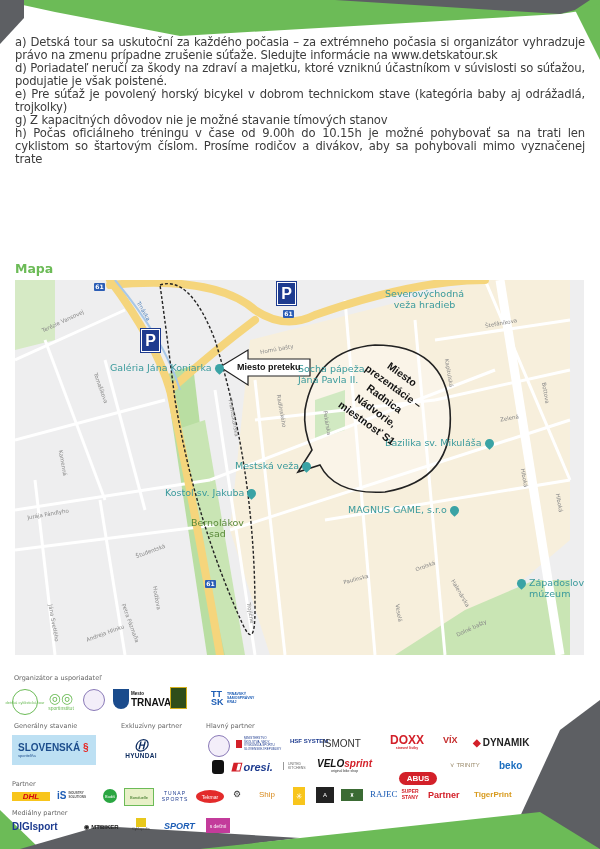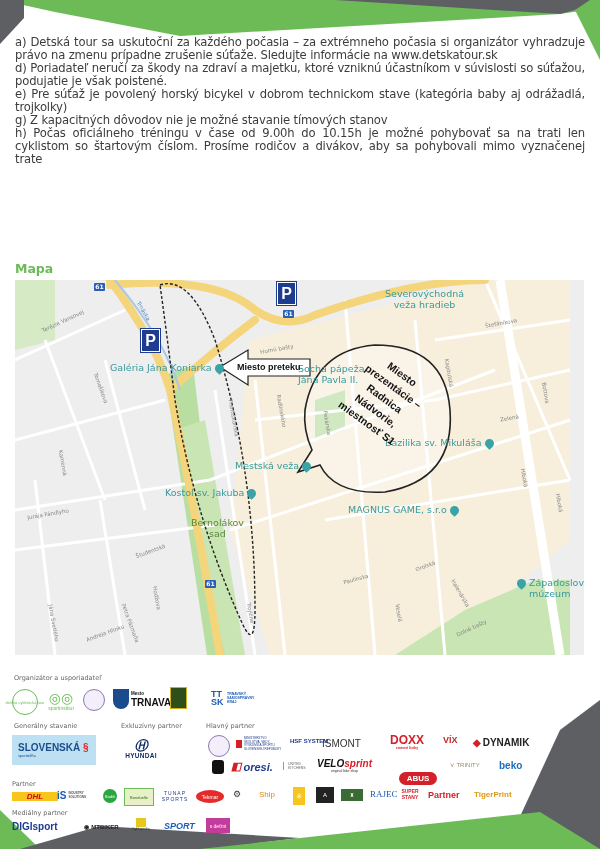--- a/index.html
+++ b/index.html
@@ -222,21 +222,21 @@
     <span style="font-size:3.5px;color:#333;">original bike shop</span>
   </div>
 <div class="logo" style="left:399px;top:760px;width:38px;height:13px;background:#d32029;border-radius:7px;color:#fff;font-size:8px;font-weight:bold;margin-top:12px;">ABUS</div>
 <div class="logo" style="left:450px;top:761px;font-size:6px;color:#9a8a6a;">
     <span style="margin-right:2px;">⋎</span>
     <span>TRINITY</span>
   </div>
 <div class="logo" style="left:499px;top:760px;font-size:10px;font-weight:bold;color:#1a6dbf;">beko</div>
 
 <div class="sec-label" style="left:12px;top:780px;">Partner</div>
-<div class="logo" style="left:12px;top:792px;width:46px;height:9px;background:#f8c51c;color:#d40511;font-size:8px;font-weight:bold;font-style:italic;">DHL</div>
+<div class="logo" style="left:12px;top:792px;width:38px;height:9px;background:#f8c51c;color:#d40511;font-size:8px;font-weight:bold;font-style:italic;">DHL</div>
 <div class="logo" style="left:57px;top:790px;font-size:10px;font-weight:bold;color:#1d5db5;">
     <span>iS</span>
     <span style="font-size:3px;color:#555;margin-left:2px;line-height:3.5px;">INDUSTRY<br>SOLUTIONS</span>
   </div>
 <div class="logo" style="left:103px;top:789px;width:14px;height:14px;border-radius:50%;background:#2aa641;color:#fff;font-size:4px;">Budiš</div>
 <div class="logo" style="left:124px;top:788px;width:28px;height:16px;background:#e8f0c8;border:1px solid #6cbb57;font-size:4px;color:#2e6d19;">Bonduelle</div>
 <div class="logo" style="left:160px;top:790px;font-size:5px;color:#1d3b8f;letter-spacing:1px;width:30px;white-space:normal;line-height:6px;text-align:center;">TUNAP SPORTS</div>
 <div class="logo" style="left:196px;top:790px;width:28px;height:13px;background:#e32b2b;border-radius:50%;color:#fff;font-size:5px;">Tekmar</div>
 <div class="logo" style="left:233px;top:789px;font-size:9px;color:#333;">⚙</div>
 <div class="logo" style="left:259px;top:790px;font-size:8px;color:#d88a1c;">Ship</div>

